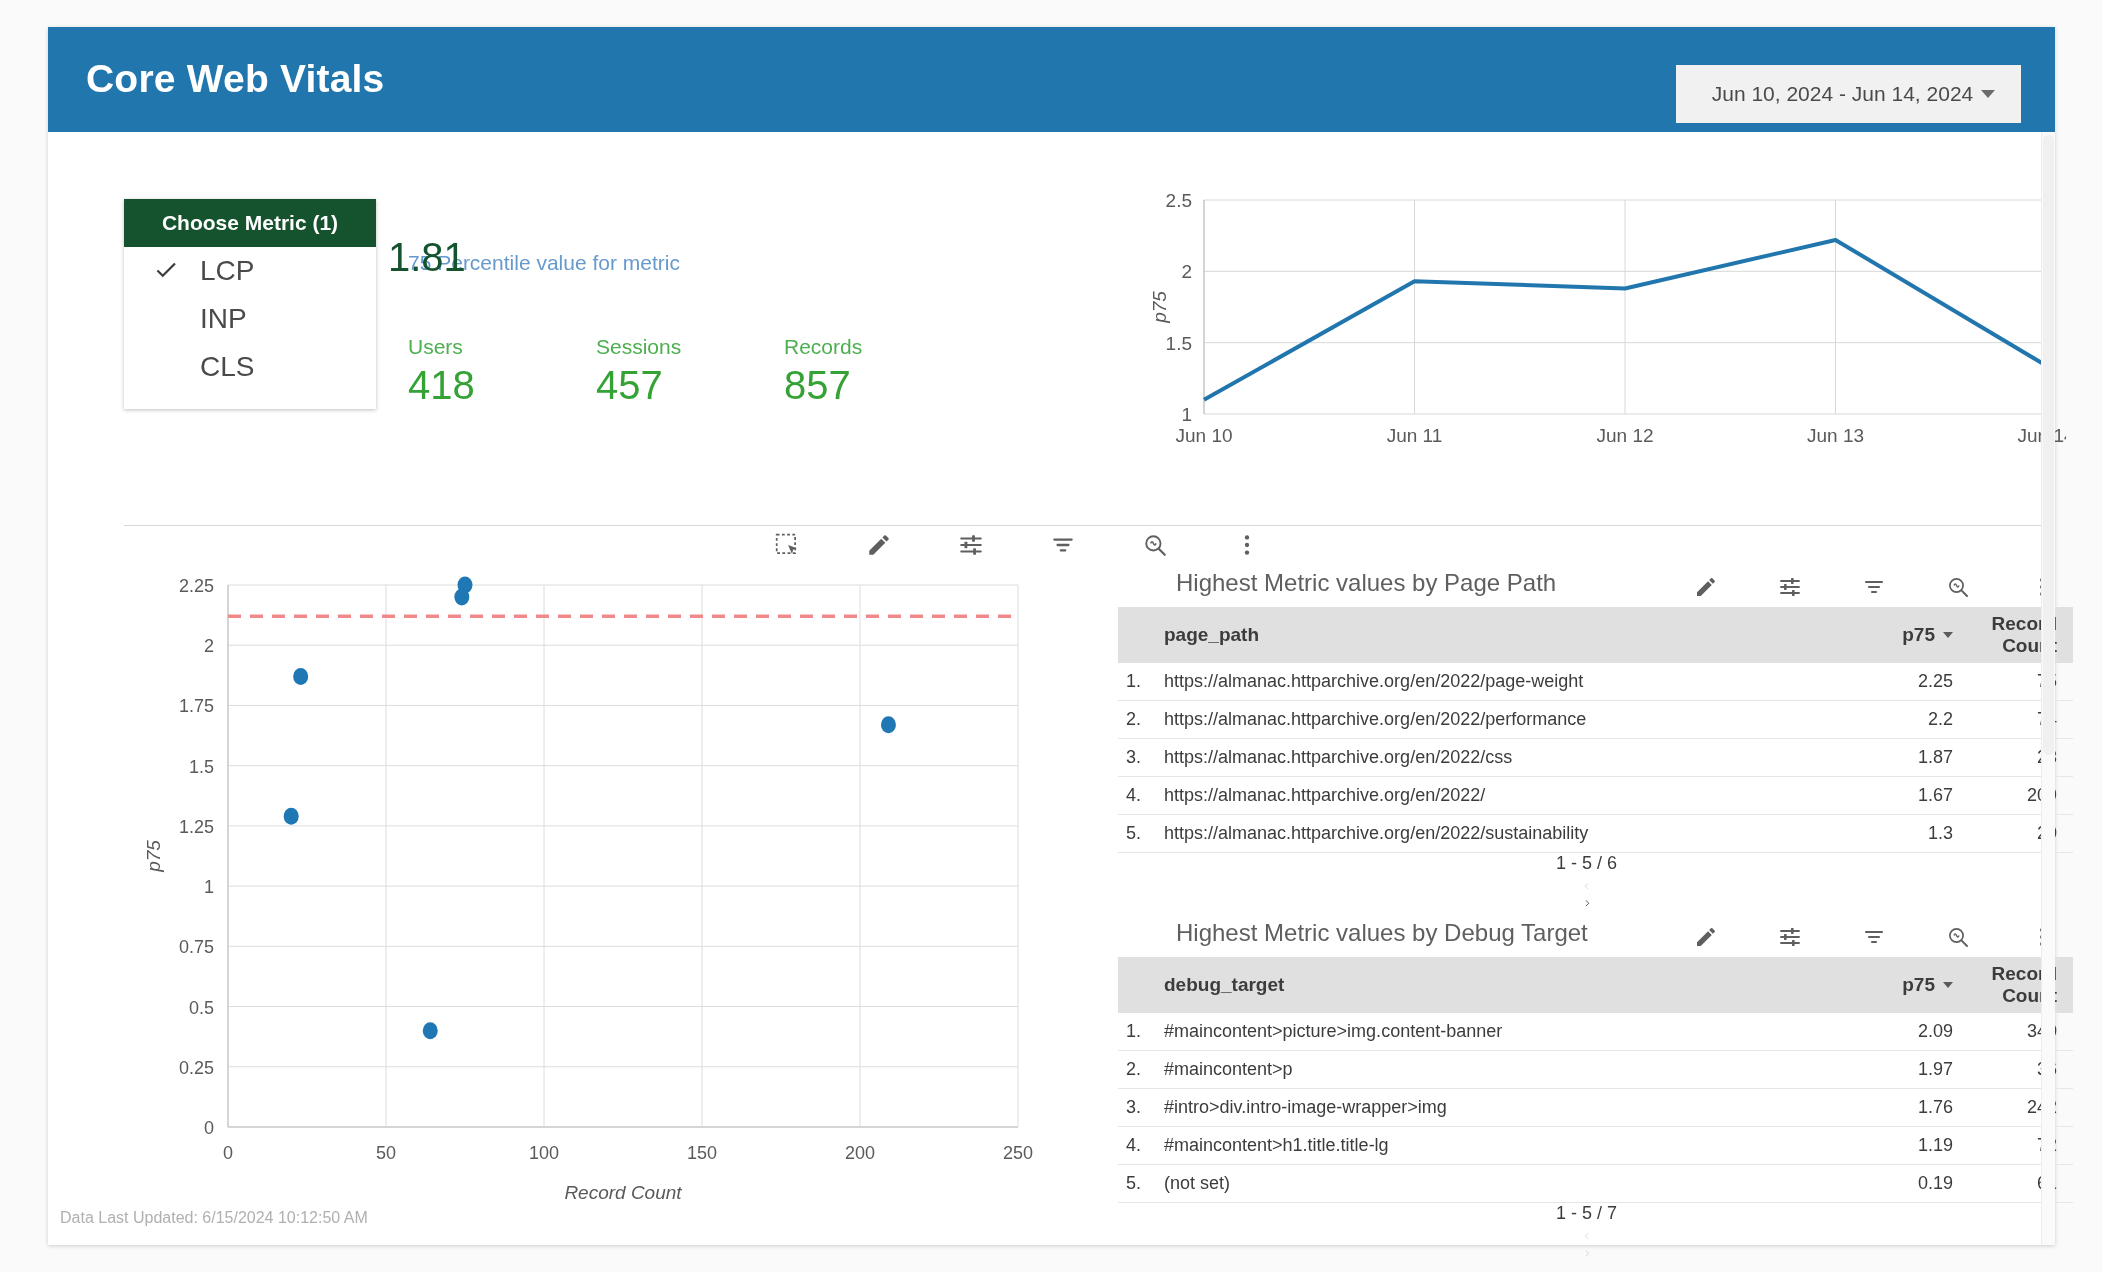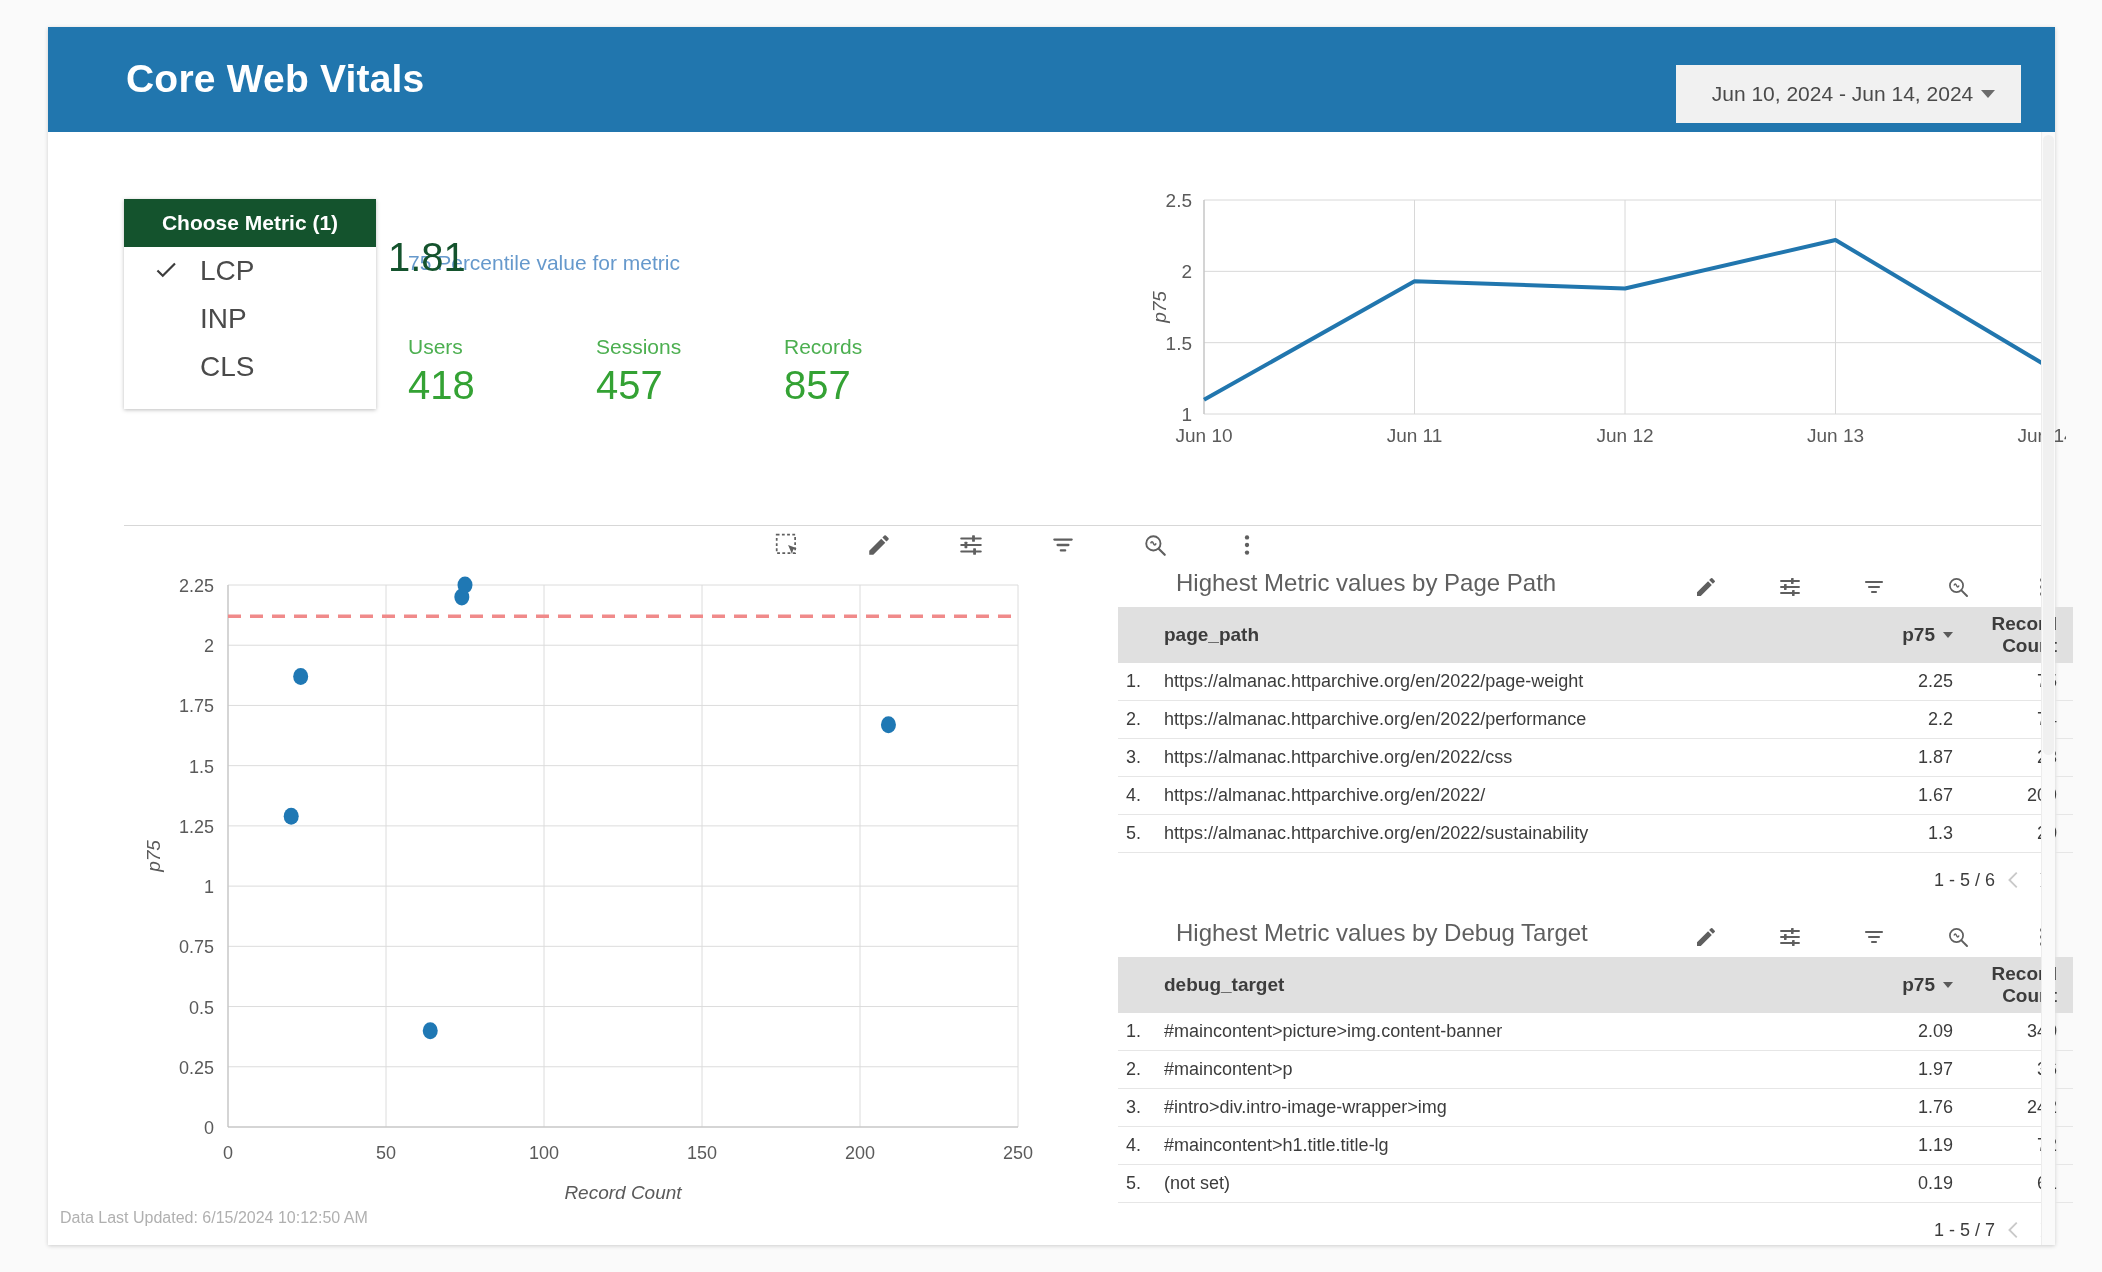--- a/index.html
+++ b/index.html
@@ -16,21 +16,21 @@
     box-shadow: 0 1px 4px rgba(0,0,0,0.18);
   }
 
   
   .header {
     position: absolute; left: 0; top: 0; width: 2007px; height: 105px;
     background: #2176ae;
   }
   .header-title {
     position: absolute; left: 38px; top: 30px;
-    font-size: 39px; font-weight: bold; color: #ffffff; letter-spacing: .2px; margin-left: 40px;
+    font-size: 39px; font-weight: bold; color: #ffffff; letter-spacing: .2px;
   }
   .date-range {
     position: absolute; right: 34px; top: 38px;
     width: 345px; height: 58px;
     background: #f1f1f1;
     display: flex; align-items: center;
     cursor: pointer;
   }
   .date-range-label {
     flex: 1; text-align: center; font-size: 21px; color: #4a4a4a; padding-left: 28px;
@@ -137,21 +137,21 @@
   .tbl-row {
     position: relative; height: 38px; display: flex; align-items: center;
     border-bottom: 1px solid #e6e6e6; font-size: 18px; color: #3c3c3c;
   }
   .cell-idx { position: absolute; left: 8px; width: 30px; text-align: left; color: #3c3c3c; }
   .cell-dim { position: absolute; left: 46px; }
   .cell-p75 { position: absolute; right: 120px; text-align: right; }
   .cell-rc  { position: absolute; right: 16px; width: 92px; text-align: right; }
   .pager {
     position: relative; height: 54px; display: flex; align-items: center; justify-content: flex-end;
-    padding-right: 18px; gap: 8px; font-size: 18px; color: #3c3c3c;
+    padding-right: 18px; gap: 8px; font-size: 18px; color: #3c3c3c; flex-direction: column;
   }
   .chev { cursor: pointer; width: 22px; height: 30px; }
 
   
   .footer-note {
     position: absolute; left: 12px; bottom: 18px;
     font-size: 16px; color: #b0b0b0;
   }
   .scrollbar-track {
     position: absolute; right: 0; top: 105px; width: 14px; height: 1113px;

